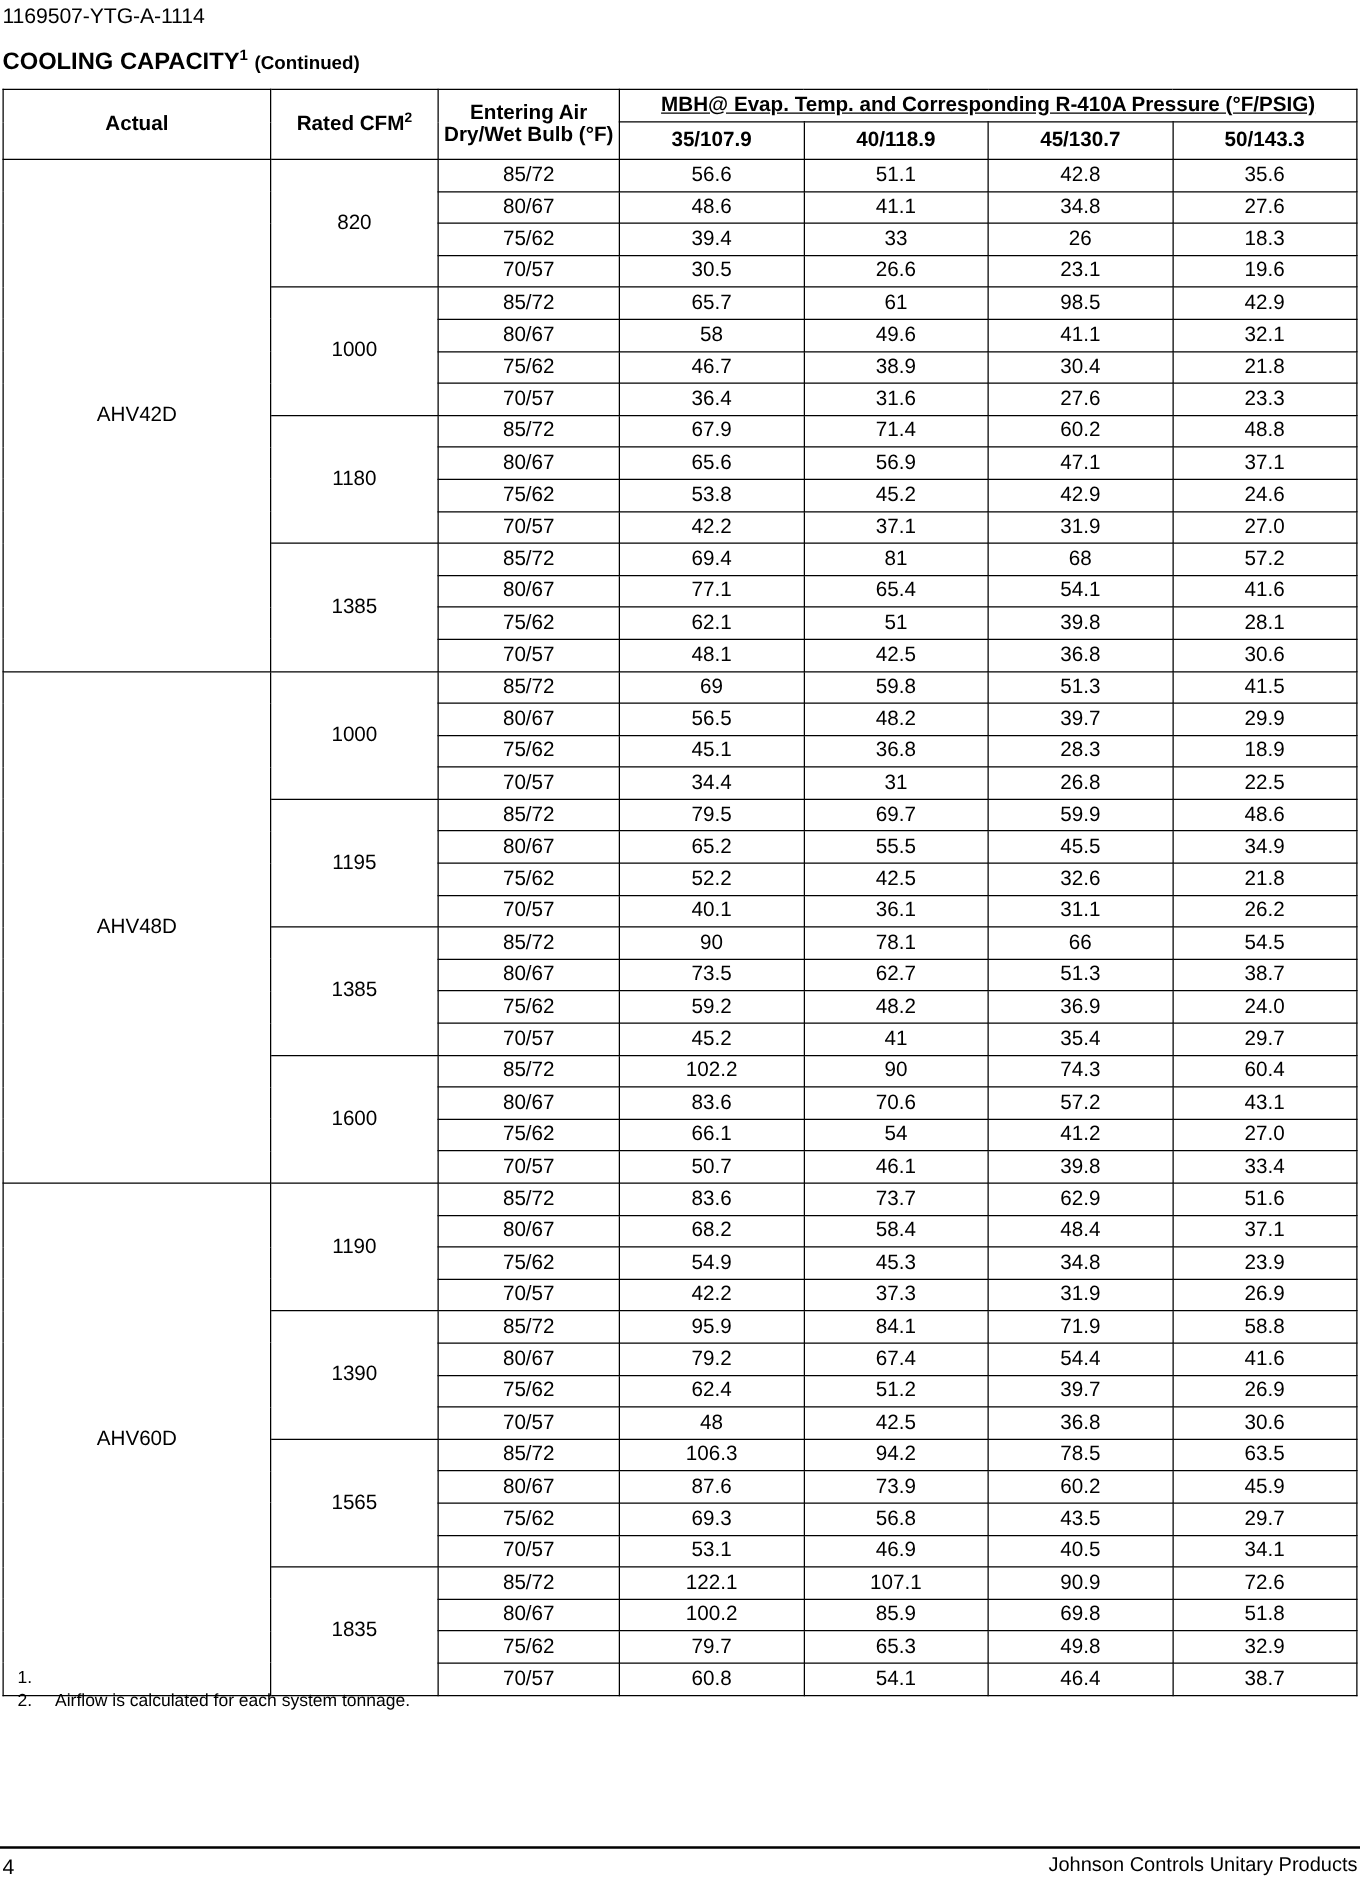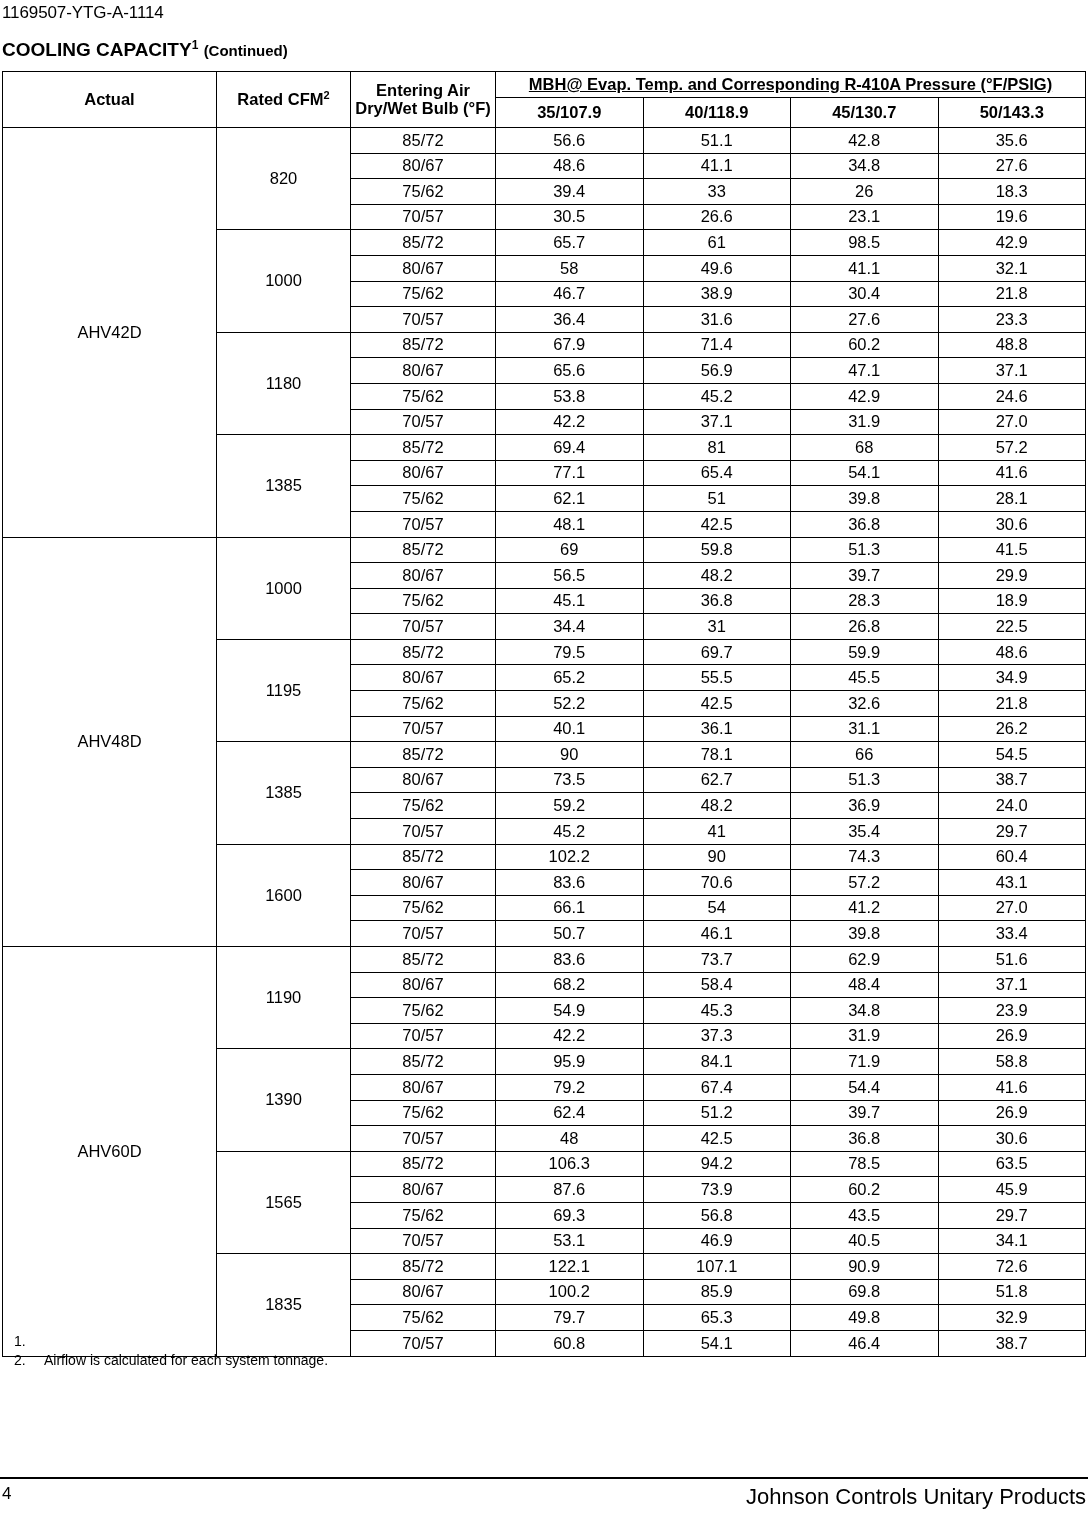--- a/index.html
+++ b/index.html
@@ -114,21 +114,21 @@
   .page-num {
     position: absolute;
     left: 2px;
     top: 1484px;
     font-size: 17px;
   }
   .footer-brand {
     position: absolute;
     right: 2px;
     top: 1484px;
-    font-size: 22px;
+    font-size: 16px;
     text-align: right;
     white-space: nowrap;
   }
 </style>
 </head>
 <body>
 
 <div class="page">
 
   <div class="doc-ref">1169507-YTG-A-1114</div>

